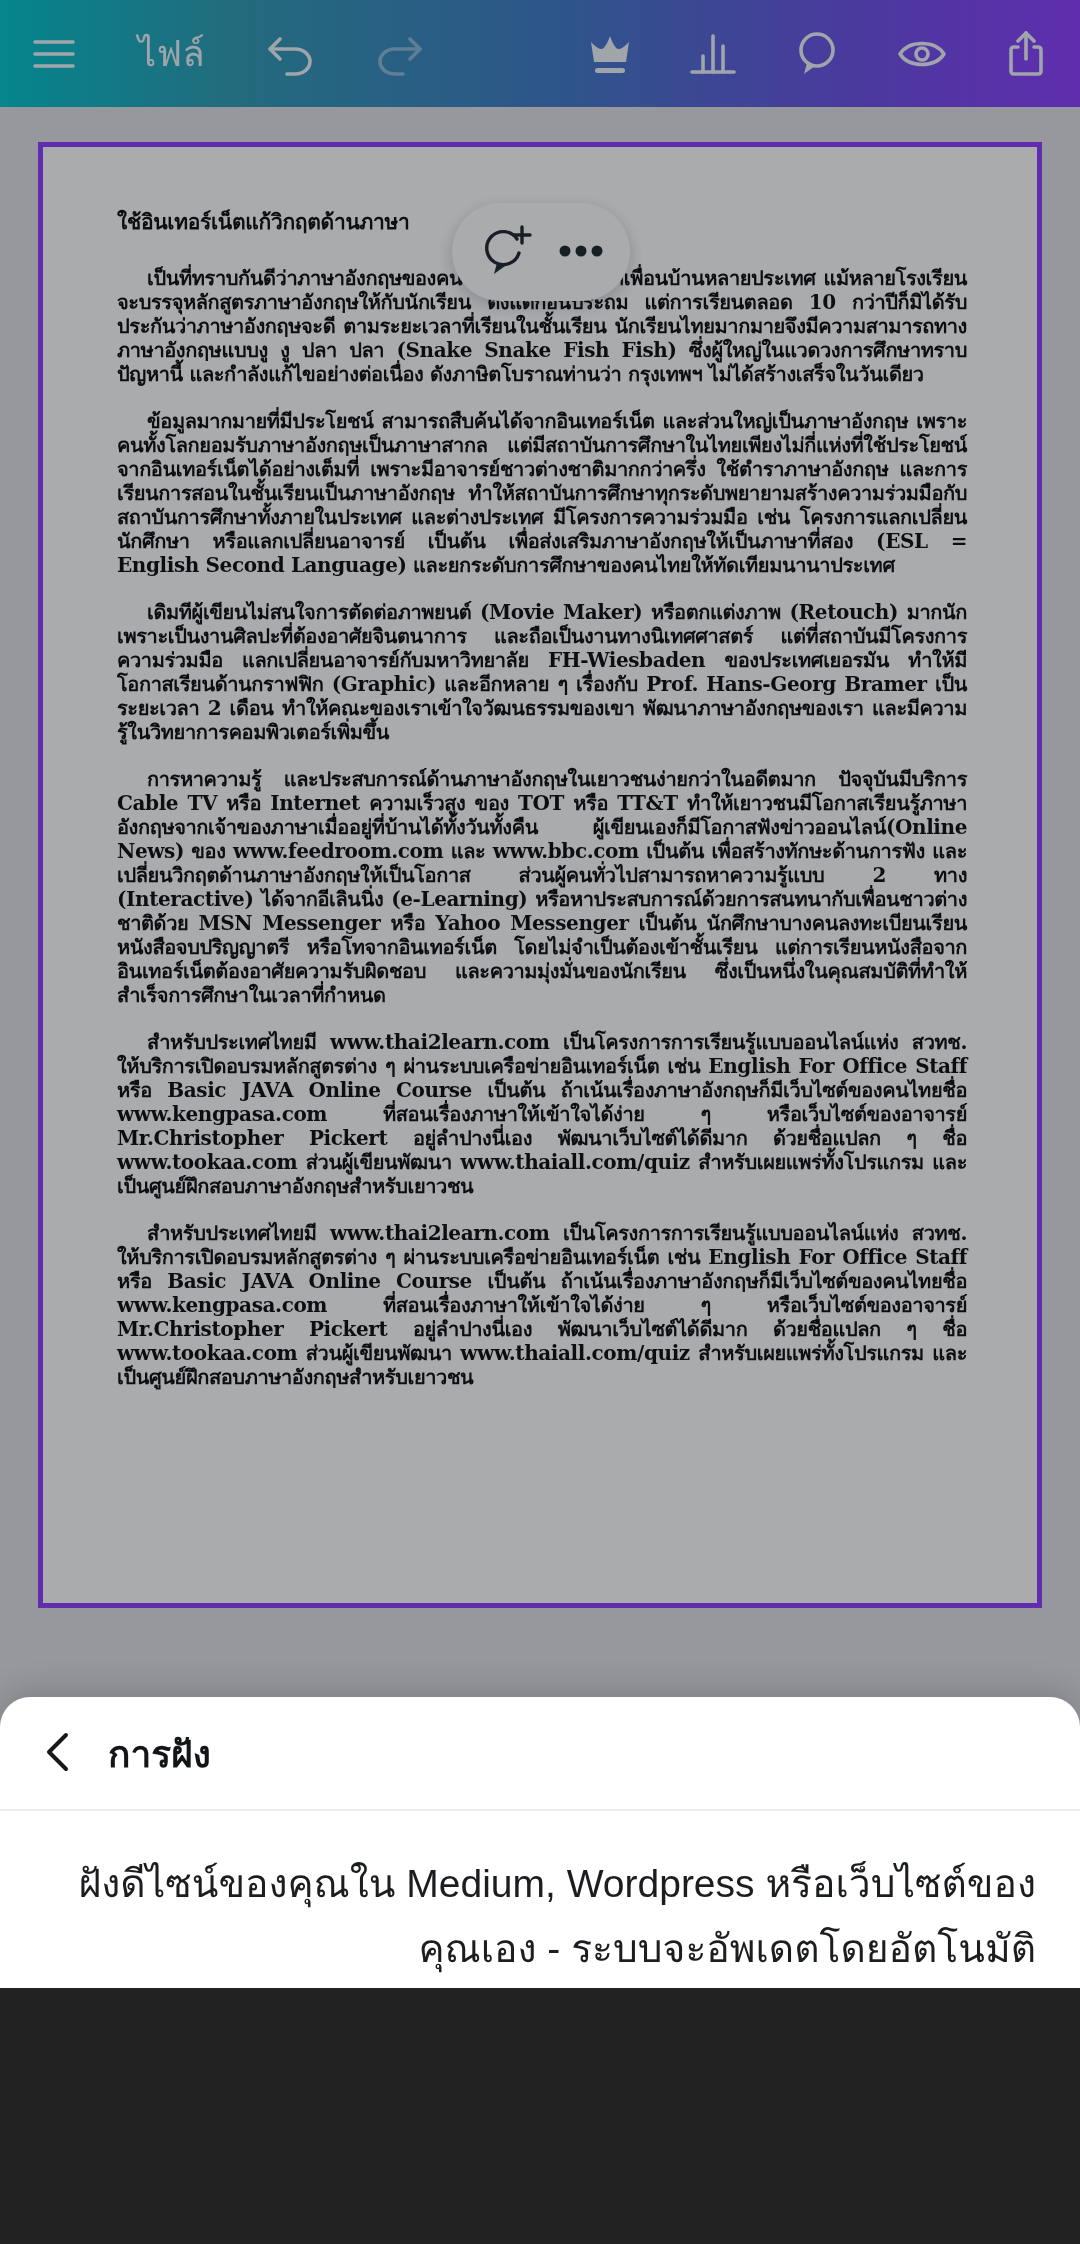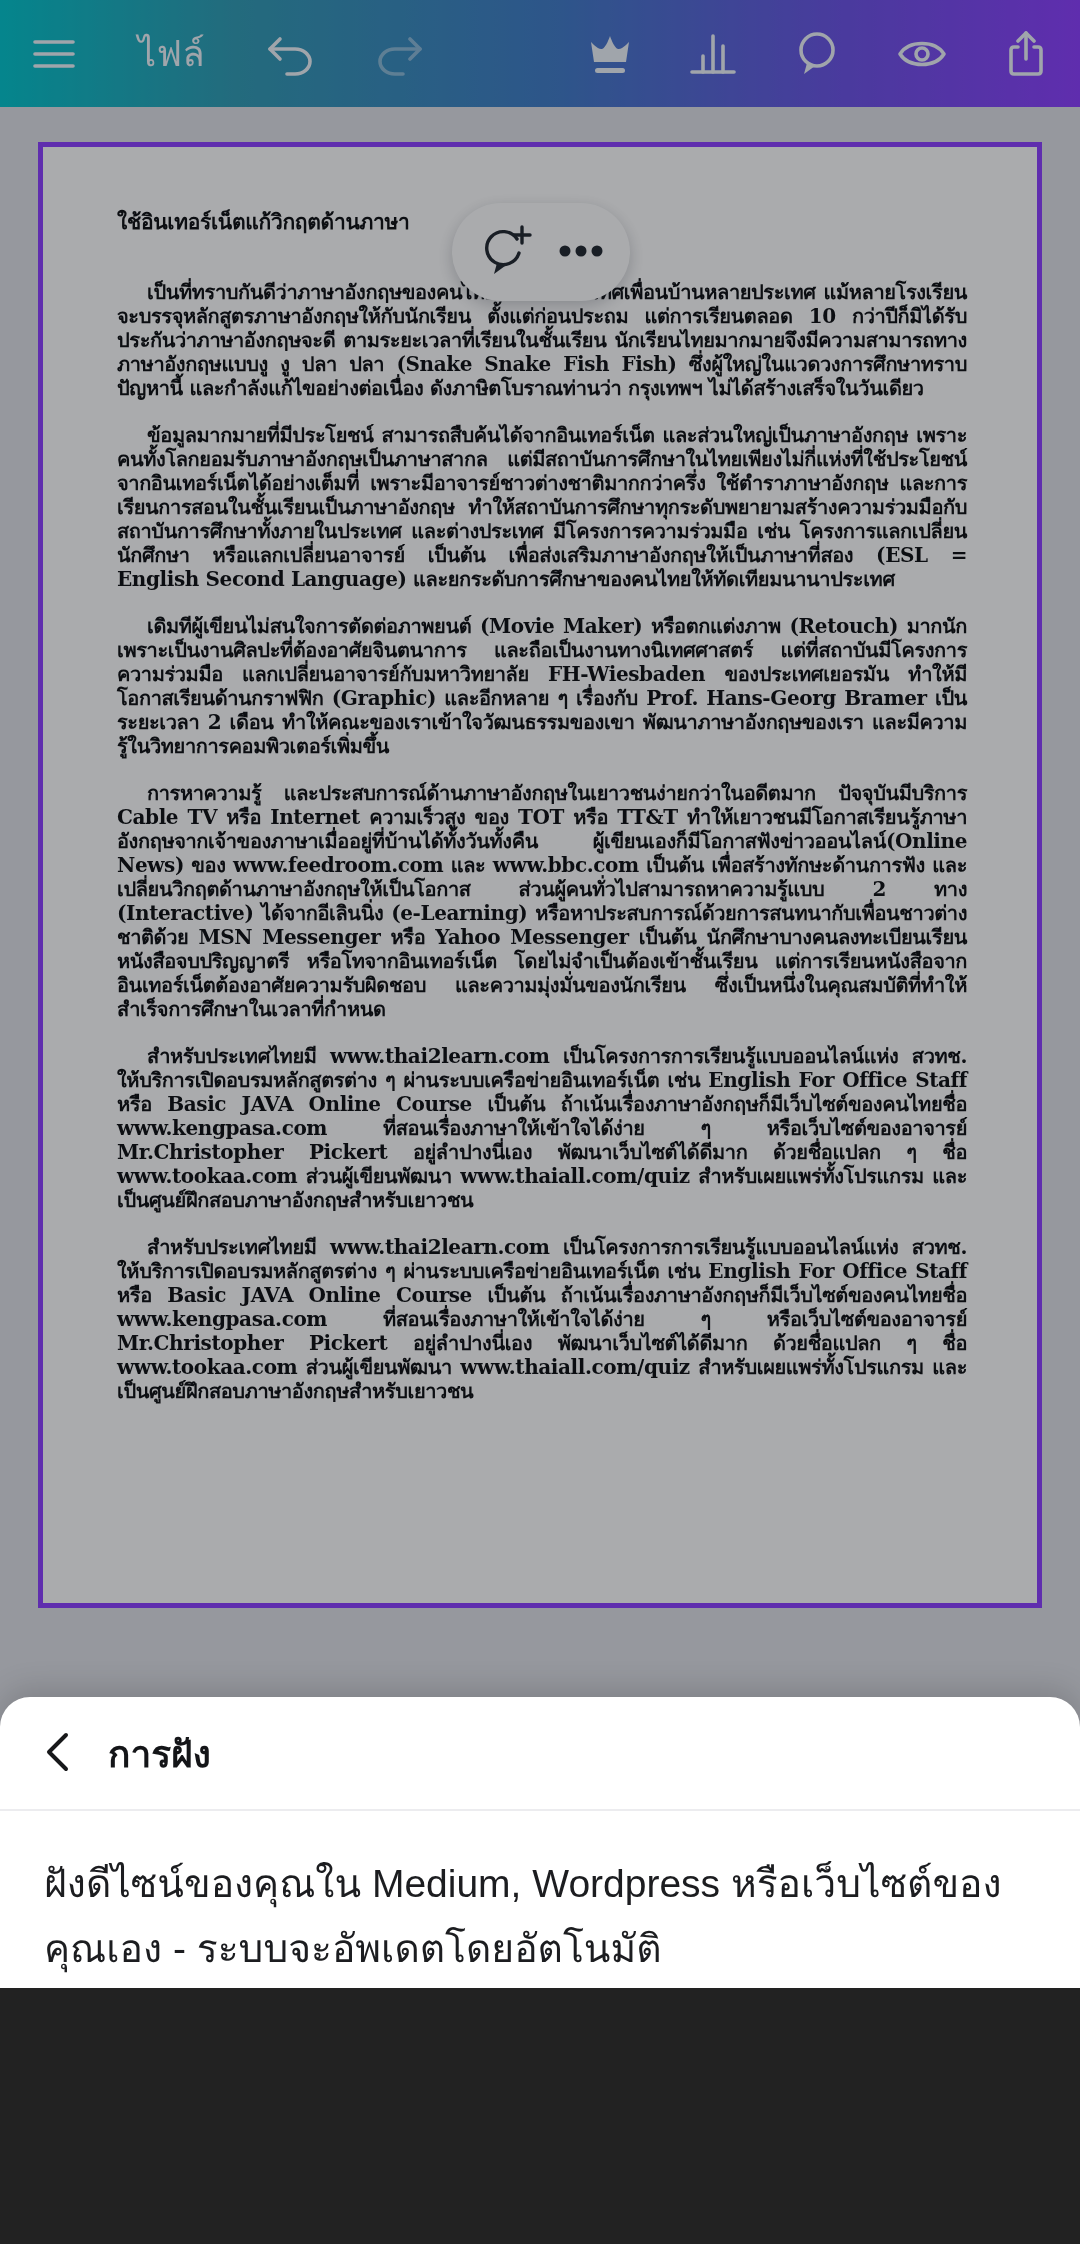--- a/index.html
+++ b/index.html
@@ -20,21 +20,21 @@
   .tb-fill{fill:#eef4fa;stroke:none;}
   .file-label{color:#eef4fa;font-size:36px;font-weight:400;letter-spacing:.5px;}
   .disabled{opacity:.45;}
 
   .canvas{position:absolute;left:0;top:107px;width:1080px;height:1590px;background:#dfe1e6;}
 
   .page{position:absolute;left:38px;top:35px;width:1004px;height:1466px;box-sizing:border-box;
         background:#fefefe;border:5px solid #8b3dff;overflow:hidden;}
   .page-inner{padding:58px 70px 0 74px;}
   .doc-title{font-family:"DejaVu Serif",serif;font-weight:700;font-size:21px;color:#0b0d10;
-             margin:0 0 42px 0;letter-spacing:-0.3px;}
+             margin:0 0 28px 0;letter-spacing:-0.3px;}
   .doc-para{font-family:"DejaVu Serif",serif;font-weight:700;font-size:20px;line-height:24px;
             color:#0b0d10;margin:0 0 23px 0;text-indent:30px;text-align:justify;letter-spacing:-0.4px;}
 
   .resize-handle{position:absolute;left:502px;top:1597px;width:52px;height:22px;border-radius:12px;
                  background:#fbfbfc;border:3px solid #6f747d;box-sizing:border-box;}
 
   .float-pill{position:absolute;left:452px;top:96px;width:178px;height:98px;border-radius:50px;
               background:#fdfdfe;box-shadow:0 5px 16px rgba(20,25,35,.22);
               display:flex;align-items:center;justify-content:center;gap:24px;}
   .pill-btn{background:none;border:none;padding:0;display:flex;cursor:pointer;}
@@ -44,21 +44,21 @@
   .scrim{position:absolute;inset:0;background:rgba(13,16,24,.35);}
 
   
   .sheet{position:absolute;left:0;top:1697px;width:1080px;height:547px;background:#ffffff;
          border-radius:30px 30px 0 0;box-shadow:0 -8px 30px rgba(0,0,0,.15);}
   .sheet-header{height:112px;display:flex;align-items:center;padding:0 44px;gap:38px;}
   .back-btn{background:none;border:none;padding:0;display:flex;cursor:pointer;}
   .chev{stroke:#17181a;fill:none;stroke-width:4;stroke-linecap:round;stroke-linejoin:round;}
   .sheet-title{font-size:37px;font-weight:700;color:#141518;}
   .divider{height:2px;background:#ececef;width:100%;}
-  .sheet-desc{margin:40px 44px 0 44px;font-size:39px;line-height:65px;color:#1c1d20;font-weight:400;}
+  .sheet-desc{margin:40px 44px 0 44px;font-size:39px;line-height:65px;color:#1c1d20;font-weight:400;text-align:right;}
   .embed-btn{display:block;margin:44px 44px 0 44px;width:992px;height:100px;border:none;cursor:pointer;
              border-radius:22px;background:#4c1d95;color:#ffffff;font-size:36px;font-weight:700;
              font-family:"Liberation Sans",sans-serif;}
   .footnote{margin:36px 0 8px 0;text-align:center;font-size:37px;color:#5a5c61;}
 </style>
 </head>
 <body>
 
 <div class="screen">
 

